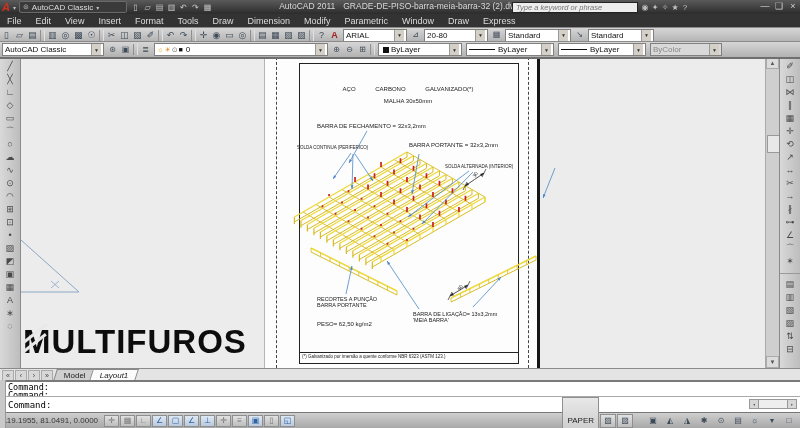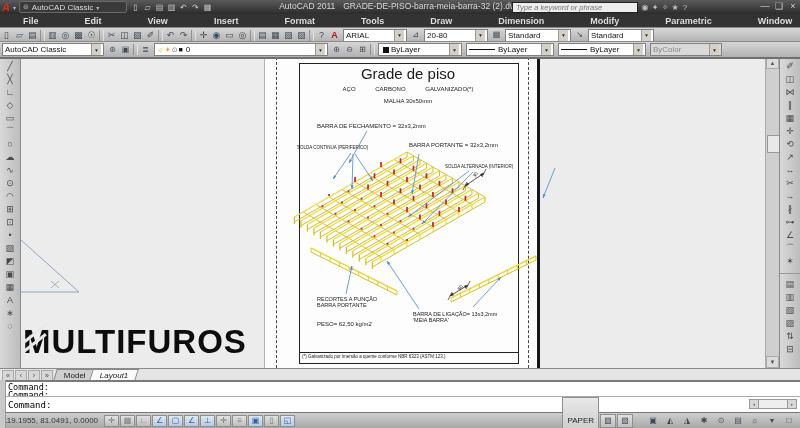--- a/index.html
+++ b/index.html
@@ -22,21 +22,21 @@
   .title-center b{font-weight:normal;margin-right:8px;}
   .searchwrap{position:absolute;right:110px;top:2px;display:flex;align-items:center;gap:2px;}
   .searchbox{width:118px;height:9px;background:#ededed;border:1px solid #222;font-size:7.5px;
     font-style:italic;color:#888;padding:0 3px;font-family:"Liberation Sans",sans-serif;}
   .sicon{color:#c0c0c0;font-size:8px;width:10px;text-align:center;}
   .winbtns{position:absolute;right:2px;top:1px;display:flex;gap:4px;color:#cfcfcf;font-size:9px;}
   .winbtn{width:10px;text-align:center;}
   
   .menubar{position:absolute;left:0;top:14px;right:0;height:13px;background:#333;display:flex;
     align-items:center;color:#ddd;font-size:9px;z-index:29;}
-  .menu-item{padding:0 23px;height:13px;display:flex;align-items:center;font-weight:bold;}
+  .menu-item{padding:0 7px;height:13px;display:flex;align-items:center;}
   .docbtns{position:absolute;right:2px;top:0;display:flex;gap:4px;color:#bbb;font-size:8px;}
   
   .tb{position:absolute;left:0;right:0;display:flex;align-items:center;
     background:linear-gradient(#d6d6d6,#b2b2b2);border-top:1px solid #8a8a8a;font-size:9px;z-index:28;}
   .tb1{top:27px;height:14px;}
   .tb2{top:41px;height:15px;border-bottom:2px solid #6f6f6f;}
   .ic{min-width:13px;height:12px;display:flex;align-items:center;justify-content:center;
     color:#3d4a57;font-size:9px;line-height:10px;}
   .ic.small{font-size:8px;}
   [data-name="separator"]{min-width:3px;width:3px;height:11px;border-left:1px solid #909090;
@@ -481,21 +481,20 @@
           <polygon points="447 228 444.50901757615344 231.12969751958357 443.0785850566383 228.78898976037698" fill="#222222"></polygon>
           <line x1="438" y1="233.5" x2="429" y2="239" stroke="#222222" stroke-width="0.8"></line>
           <polygon points="429 239 431.49098242384656 235.87030248041643 432.9214149433617 238.21101023962302" fill="#222222"></polygon>
           <line x1="427" y1="243" x2="431" y2="235" stroke="#222222" stroke-width="0.7"></line>
           <line x1="445" y1="232" x2="449" y2="224" stroke="#222222" stroke-width="0.7"></line>
           <polygon points="0,183 58,235 -22,235" fill="none" stroke="#8ca6c6" stroke-width="1"></polygon>
           <line x1="30" y1="224" x2="38" y2="231" stroke="#8ca6c6" stroke-width="0.8"></line>
           <line x1="38" y1="224" x2="30" y2="231" stroke="#8ca6c6" stroke-width="0.8"></line>
         </svg>
 
-      <div class="dwg-label" style="left:278px;top:8px;width:218px;text-align:center;font-size:15px;" data-name="drawing-title">Grade de piso</div>
       <div class="dwg-label" style="left:278px;top:29px;width:218px;text-align:center;font-size:6px;word-spacing:18px;" data-name="drawing-subtitle">
         <span>AÇO CARBONO</span> <span>GALVANIZADO(*)</span>
       </div>
       <div class="dwg-label" style="left:278px;top:41px;width:218px;text-align:center;font-size:6px;" data-name="mesh-label">MALHA 30x50mm</div>
       <div class="dwg-label" style="left:296px;top:66px;font-size:6px;" data-name="fechamento-label">BARRA DE FECHAMENTO = 32x3,2mm</div>
       <div class="dwg-label" style="left:276px;top:88px;font-size:4.5px;" data-name="solda-continua-label">SOLDA CONTINUA (PERIFERICO)</div>
       <div class="dwg-label" style="left:388px;top:85px;font-size:6px;" data-name="portante-label">BARRA PORTANTE = 32x3,2mm</div>
       <div class="dwg-label" style="left:424px;top:107px;font-size:4.5px;" data-name="solda-alternada-label">SOLDA ALTERNADA (INTERIOR)</div>
       <div class="dwg-label" style="left:296px;top:239px;font-size:5.5px;" data-name="recortes-label">
         <span>RECORTES A PUNÇÃO</span><br>

